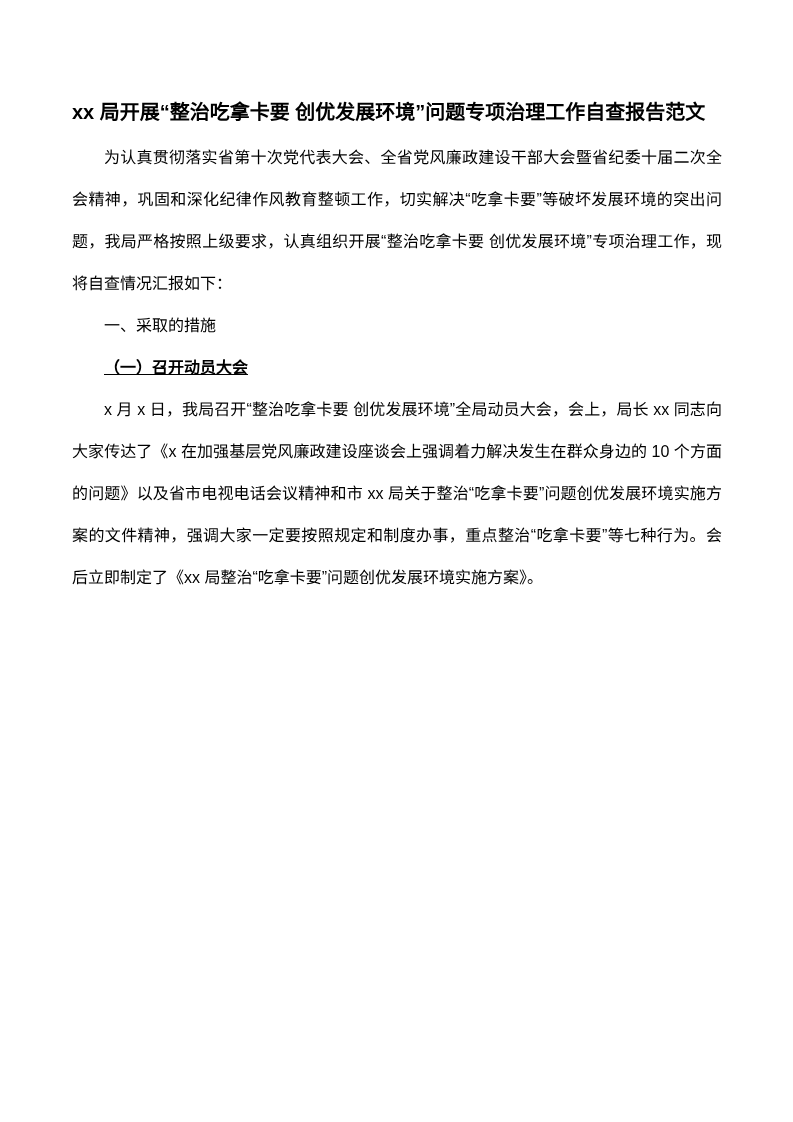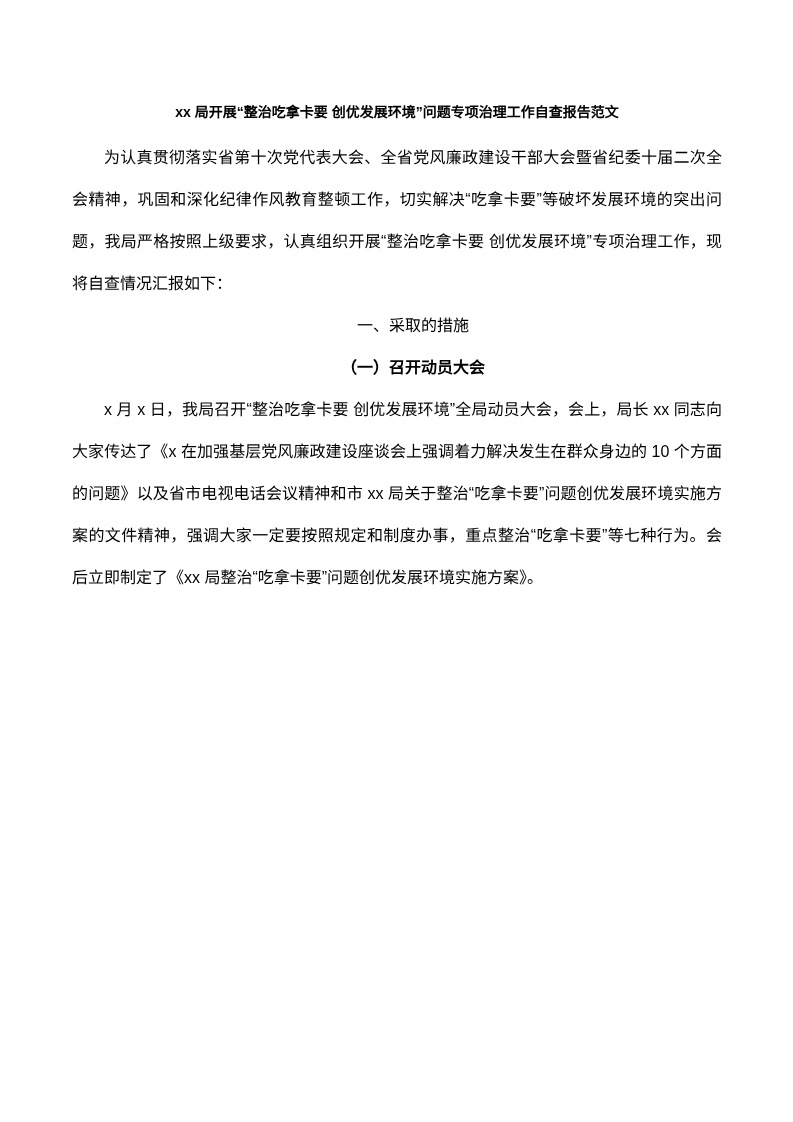--- a/index.html
+++ b/index.html
@@ -14,43 +14,43 @@
     background: #ffffff;
     box-sizing: border-box;
     padding: 90px 71px 0 72px;
     overflow: hidden;
     font-family: "Liberation Sans", sans-serif;
     color: #000000;
     -webkit-font-smoothing: antialiased;
   }
   .doc-title {
     margin: 0 0 2px 0;
-    font-size: 14px;
+    font-size: 20px;
     font-weight: bold;
     line-height: 45px;
-    text-align: center;
     word-break: break-word;
   }
   .para {
     margin: 0;
     font-size: 16px;
     line-height: 42px;
     text-align: justify;
     text-justify: inter-ideograph;
     text-indent: 2em;
     word-break: break-word;
     overflow-wrap: break-word;
   }
   .heading-l1 {
-    text-align: center;
+    text-align: left;
     font-weight: normal;
   }
   .heading-l2 {
-    text-align: center;
+    text-align: left;
     font-weight: bold;
+    text-decoration: underline;
   }
 </style>
 </head>
 <body>
 
 <div class="page">
 
   <h1 class="doc-title">xx 局开展“整治吃拿卡要 创优发展环境”问题专项治理工作自查报告范文</h1>
 
   <p class="para">为认真贯彻落实省第十次党代表大会、全省党风廉政建设干部大会暨省纪委十届二次全会精神，巩固和深化纪律作风教育整顿工作，切实解决“吃拿卡要”等破坏发展环境的突出问题，我局严格按照上级要求，认真组织开展“整治吃拿卡要 创优发展环境”专项治理工作，现将自查情况汇报如下：</p>

